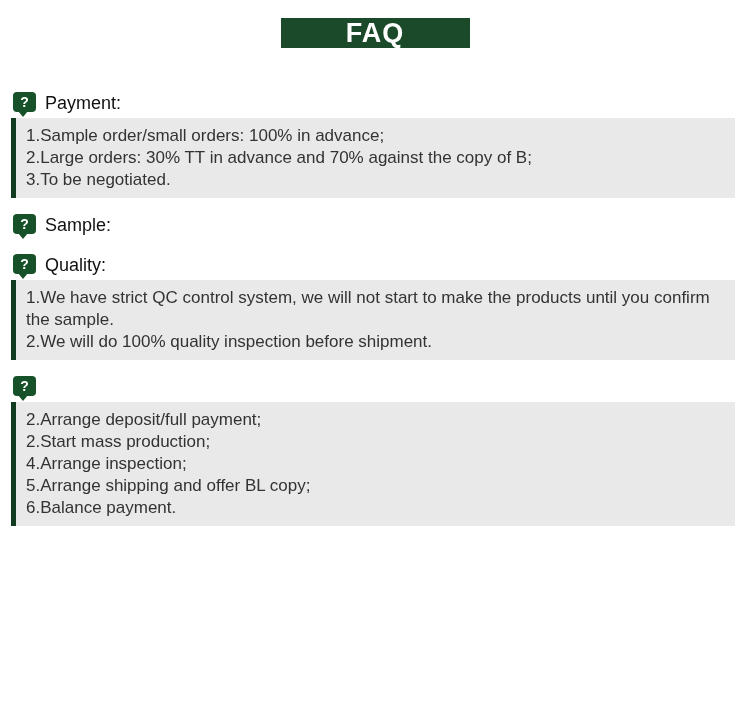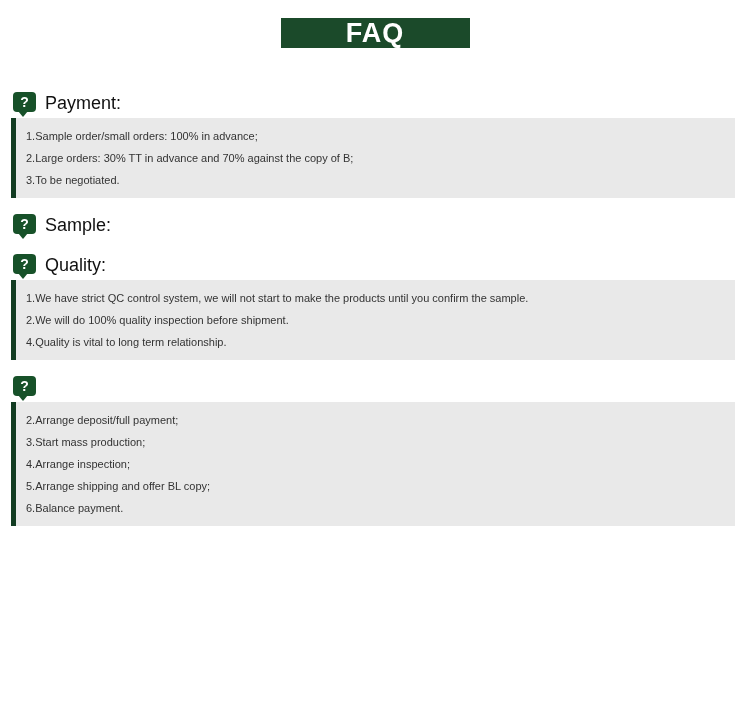--- a/index.html
+++ b/index.html
@@ -75,21 +75,21 @@
     border-right: 5px solid transparent;
     border-top: 6px solid var(--icon-green);
   }
 
   .answer-box {
     margin-top: 2px;
     background: var(--box-bg);
     border-left: 5px solid var(--border-green);
     padding: 7px 12px 7px 10px;
     color: var(--text-color);
-    font-size: 11px;
+    font-size: 17px;
     line-height: 22px;
   }
   .answer-line { white-space: normal; }
 </style>
 </head>
 <body>
 
 <div class="faq-banner">
   <span>FAQ</span>
 </div>
@@ -111,27 +111,26 @@
     <span>Sample:</span>
   </div>
 
   <div class="section-heading next">
     <span class="q-icon">?</span>
     <span>Quality:</span>
   </div>
   <div class="answer-box">
     <div class="answer-line">1.We have strict QC control system, we will not start to make the products until you confirm the sample.</div>
     <div class="answer-line">2.We will do 100% quality inspection before shipment.</div>
-    <div class="answer-line">4.Quality is vital to long term relationship.</div>
   </div>
 
   <div class="section-heading next">
     <span class="q-icon">?</span>
   </div>
   <div class="answer-box">
     <div class="answer-line">2.Arrange deposit/full payment;</div>
-    <div class="answer-line">3.Start mass production;</div>
+    <div class="answer-line">2.Start mass production;</div>
     <div class="answer-line">4.Arrange inspection;</div>
     <div class="answer-line">5.Arrange shipping and offer BL copy;</div>
     <div class="answer-line">6.Balance payment.</div>
   </div>
 
 </div>
 
 </body></html>

